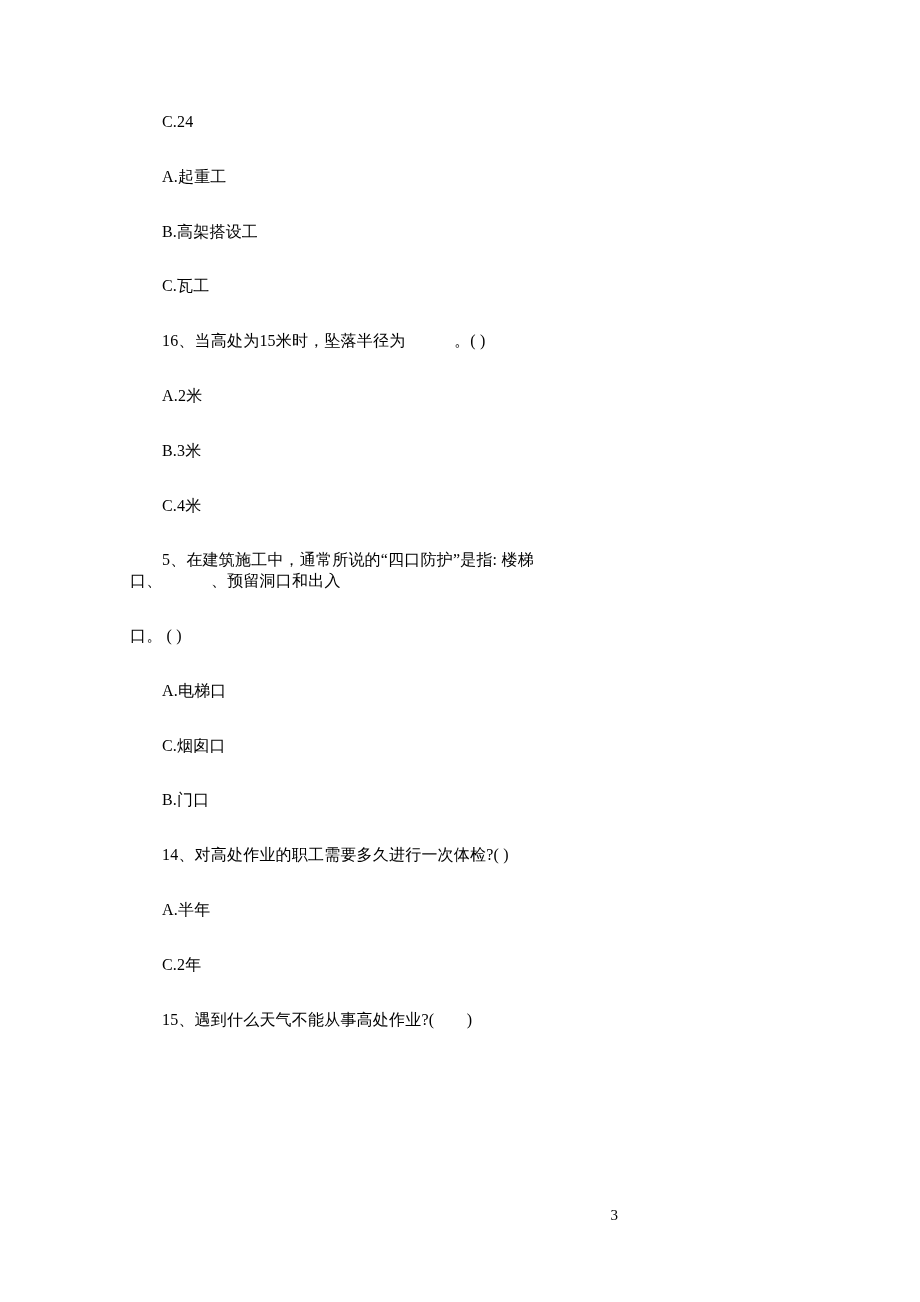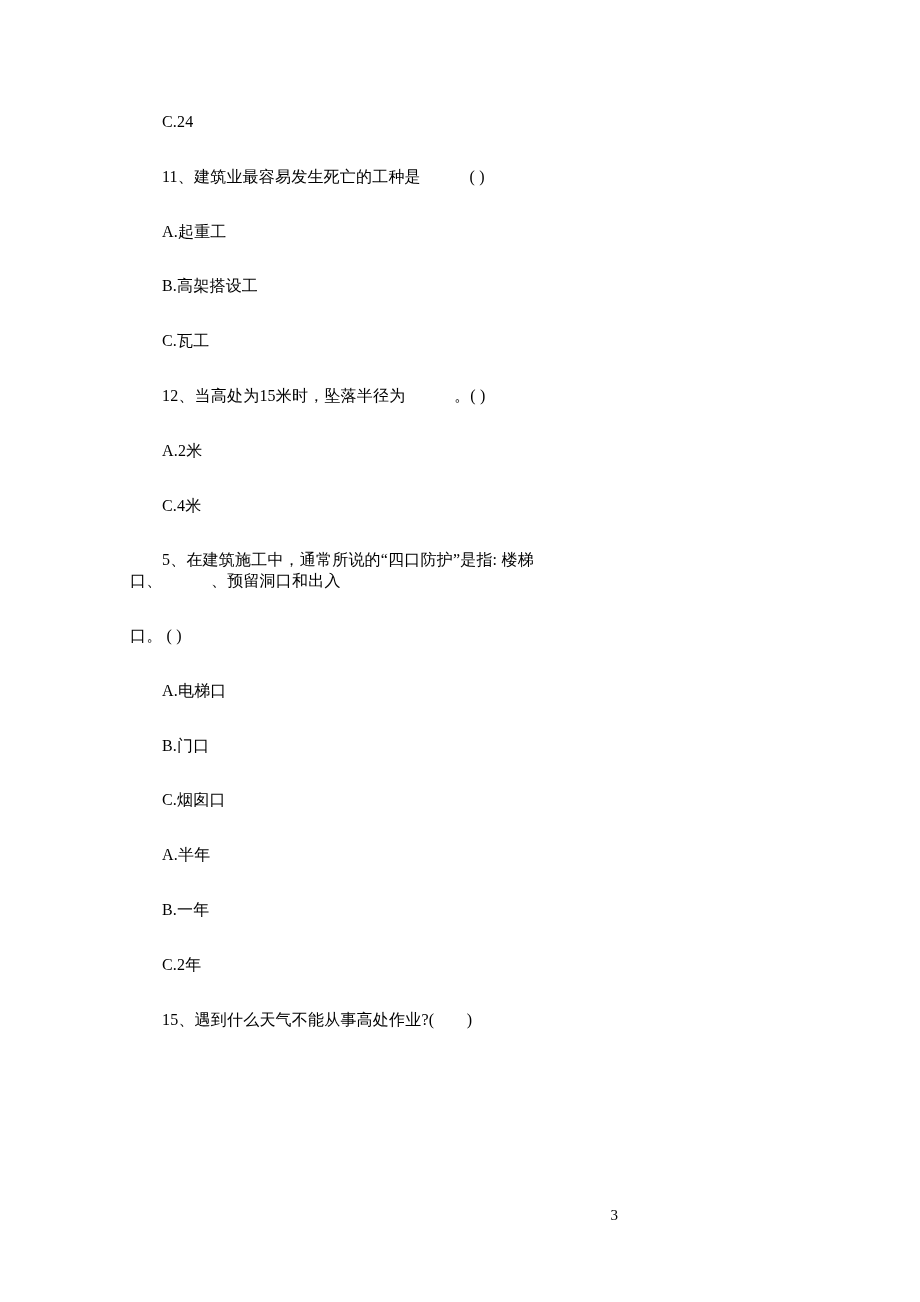--- a/index.html
+++ b/index.html
@@ -37,31 +37,31 @@
     font-size: 15px;
     font-family: "Times New Roman", serif;
   }
 </style>
 </head>
 <body>
 
 <div class="page">
 
   <div class="line indent">C.24</div>
-  <div class="line indent">11、建筑业最容易发生死亡的工种是   ( )</div>
   <div class="line indent">A.起重工</div>
   <div class="line indent">B.高架搭设工</div>
   <div class="line indent">C.瓦工</div>
-  <div class="line indent">12、当高处为15米时，坠落半径为   。( )</div>
+  <div class="line indent">16、当高处为15米时，坠落半径为   。( )</div>
   <div class="line indent">A.2米</div>
+  <div class="line indent">B.3米</div>
   <div class="line indent">C.4米</div>
   <div class="line indent">5、在建筑施工中，通常所说的“四口防护”是指: 楼梯口、   、预留洞口和出入</div>
   <div class="line noindent">口。 ( )</div>
   <div class="line indent">A.电梯口</div>
+  <div class="line indent">C.烟囱口</div>
   <div class="line indent">B.门口</div>
-  <div class="line indent">C.烟囱口</div>
+  <div class="line indent">14、对高处作业的职工需要多久进行一次体检?( )</div>
   <div class="line indent">A.半年</div>
-  <div class="line indent">B.一年</div>
   <div class="line indent">C.2年</div>
   <div class="line indent">15、遇到什么天气不能从事高处作业?(  )</div>
 
   <div class="page-number">3</div>
 </div>
 
 </body></html>

